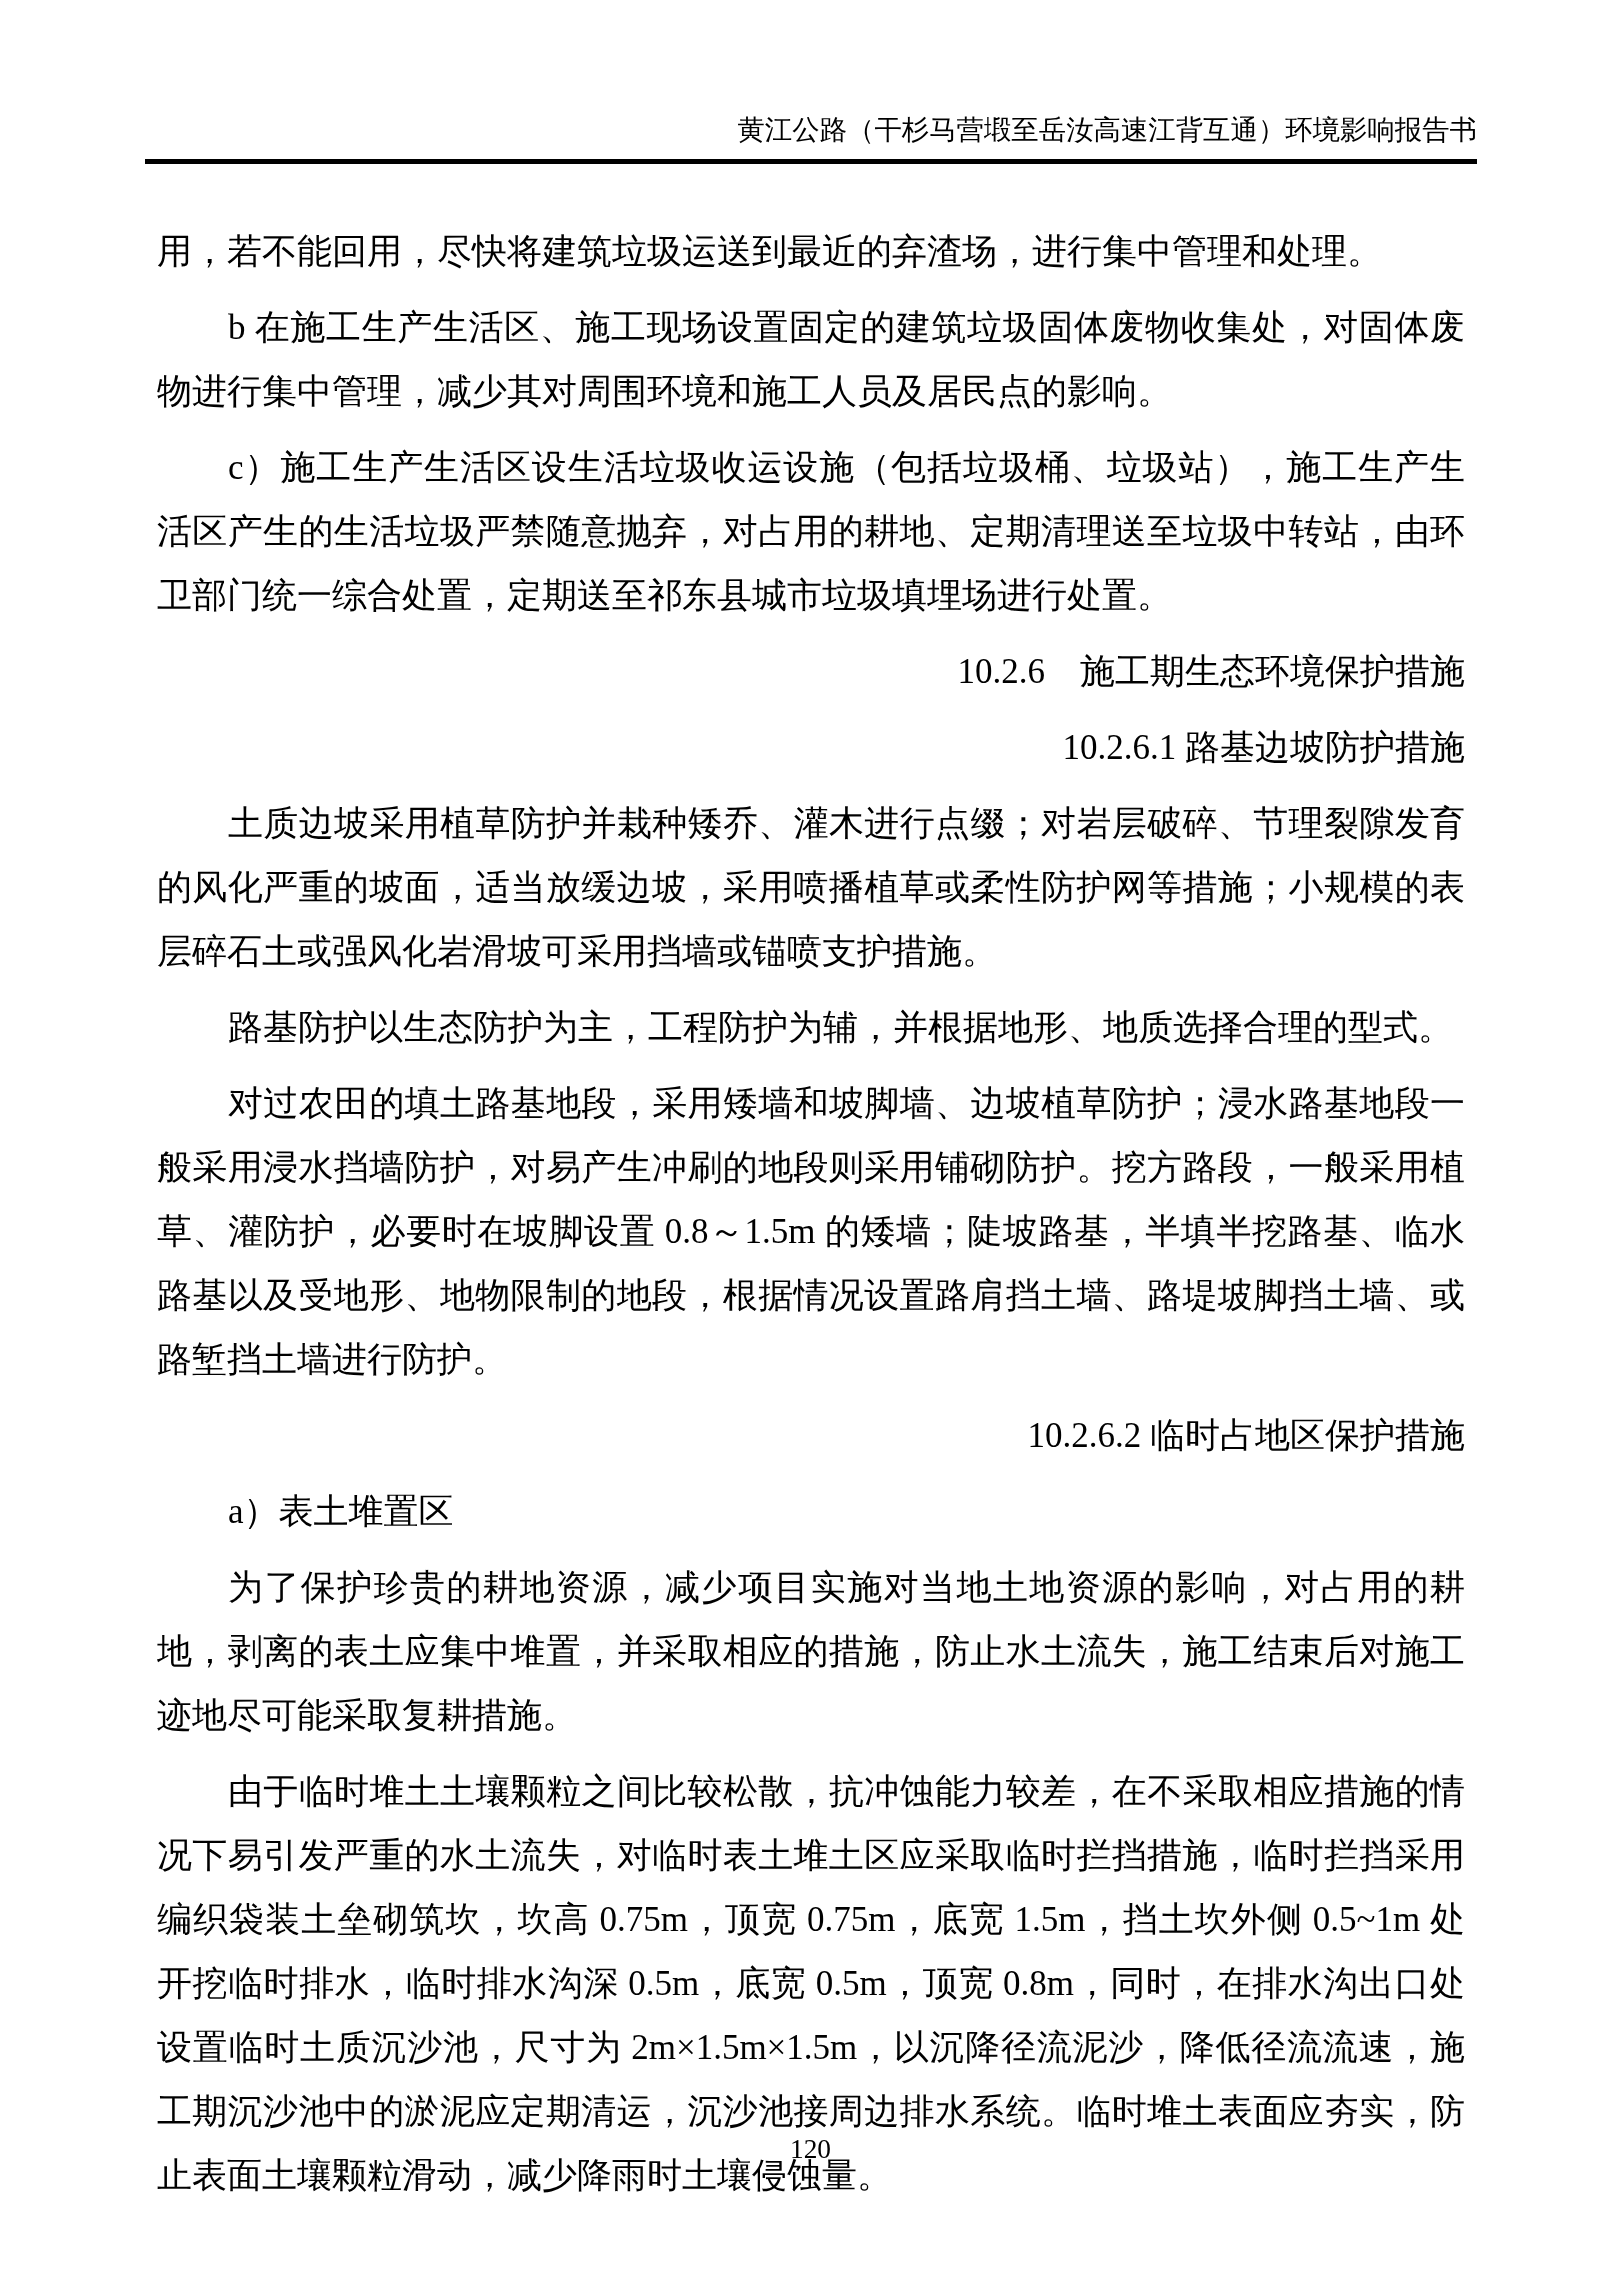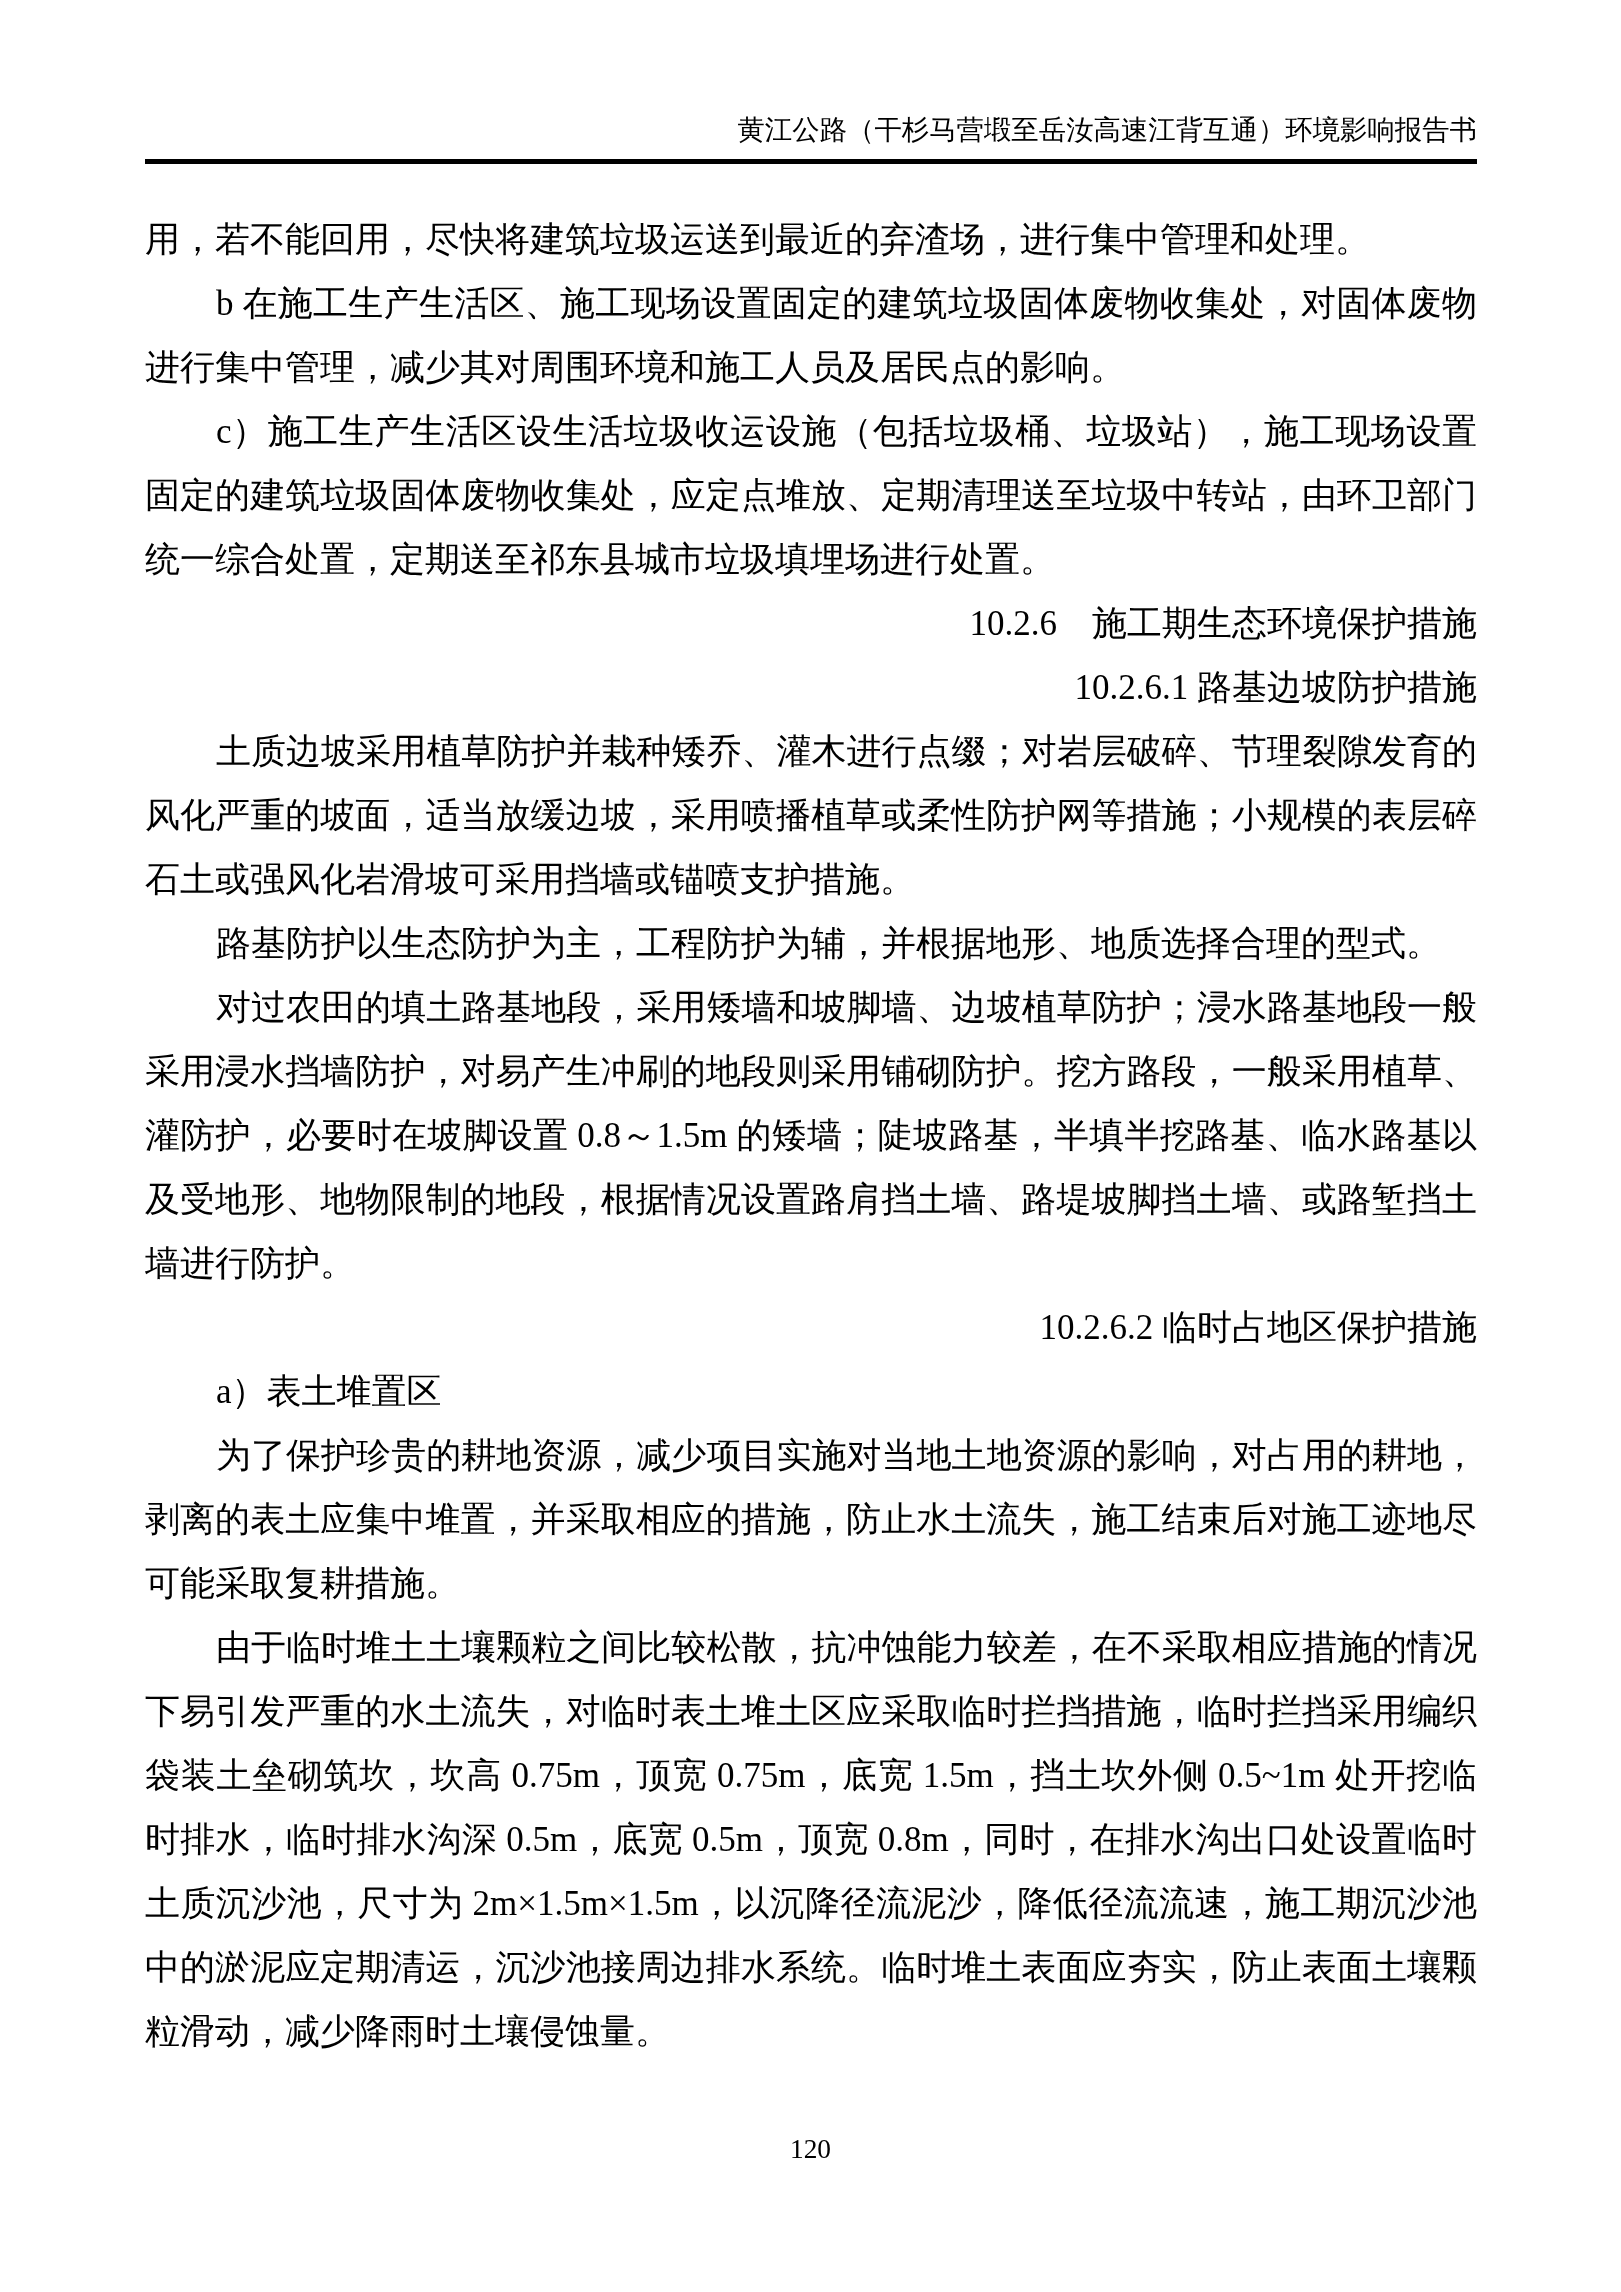--- a/index.html
+++ b/index.html
@@ -24,21 +24,21 @@
     padding-bottom: 12px;
     border-bottom: 5.9px solid #000000;
   }
   .doc-body {
     position: absolute;
     top: 208px;
     left: 145px;
     width: 1332px;
   }
   .para {
-    margin: 0;
+    margin: 12px;
     font-size: 35px;
     line-height: 64px;
     text-align: justify;
     white-space: pre-wrap;
     word-break: break-all;
   }
   .para.indent { text-indent: 71px; }
   .para.heading2, .para.heading3 { text-align: right; text-indent: 0; }
   .page-footer {
     position: absolute;
@@ -55,21 +55,21 @@
 
 <div class="page">
 
   <div class="page-header">
     <span>黄江公路（干杉马营塅至岳汝高速江背互通）环境影响报告书</span>
   </div>
 
   <div class="doc-body">
       <p class="para body">用，若不能回用，尽快将建筑垃圾运送到最近的弃渣场，进行集中管理和处理。</p>
       <p class="para body indent">b 在施工生产生活区、施工现场设置固定的建筑垃圾固体废物收集处，对固体废物进行集中管理，减少其对周围环境和施工人员及居民点的影响。</p>
-      <p class="para body indent">c）施工生产生活区设生活垃圾收运设施（包括垃圾桶、垃圾站），施工现场设置固定的建筑垃圾固体废物收集处，应定点堆放、定期清理送至垃圾中转站，由环卫部门统一综合处置，定期送至祁东县城市垃圾填埋场进行处置。</p>
+      <p class="para body indent">c）施工生产生活区设生活垃圾收运设施（包括垃圾桶、垃圾站），施工生产生活区产生的生活垃圾严禁随意抛弃，对占用的耕地、定期清理送至垃圾中转站，由环卫部门统一综合处置，定期送至祁东县城市垃圾填埋场进行处置。</p>
       <p class="para heading2">10.2.6　施工期生态环境保护措施</p>
       <p class="para heading3">10.2.6.1 路基边坡防护措施</p>
       <p class="para body indent">土质边坡采用植草防护并栽种矮乔、灌木进行点缀；对岩层破碎、节理裂隙发育的风化严重的坡面，适当放缓边坡，采用喷播植草或柔性防护网等措施；小规模的表层碎石土或强风化岩滑坡可采用挡墙或锚喷支护措施。</p>
       <p class="para body indent">路基防护以生态防护为主，工程防护为辅，并根据地形、地质选择合理的型式。</p>
       <p class="para body indent">对过农田的填土路基地段，采用矮墙和坡脚墙、边坡植草防护；浸水路基地段一般采用浸水挡墙防护，对易产生冲刷的地段则采用铺砌防护。挖方路段，一般采用植草、灌防护，必要时在坡脚设置 0.8～1.5m 的矮墙；陡坡路基，半填半挖路基、临水路基以及受地形、地物限制的地段，根据情况设置路肩挡土墙、路堤坡脚挡土墙、或路堑挡土墙进行防护。</p>
       <p class="para heading3">10.2.6.2 临时占地区保护措施</p>
       <p class="para body indent">a）表土堆置区</p>
       <p class="para body indent">为了保护珍贵的耕地资源，减少项目实施对当地土地资源的影响，对占用的耕地，剥离的表土应集中堆置，并采取相应的措施，防止水土流失，施工结束后对施工迹地尽可能采取复耕措施。</p>
       <p class="para body indent">由于临时堆土土壤颗粒之间比较松散，抗冲蚀能力较差，在不采取相应措施的情况下易引发严重的水土流失，对临时表土堆土区应采取临时拦挡措施，临时拦挡采用编织袋装土垒砌筑坎，坎高 0.75m，顶宽 0.75m，底宽 1.5m，挡土坎外侧 0.5~1m 处开挖临时排水，临时排水沟深 0.5m，底宽 0.5m，顶宽 0.8m，同时，在排水沟出口处设置临时土质沉沙池，尺寸为 2m×1.5m×1.5m，以沉降径流泥沙，降低径流流速，施工期沉沙池中的淤泥应定期清运，沉沙池接周边排水系统。临时堆土表面应夯实，防止表面土壤颗粒滑动，减少降雨时土壤侵蚀量。</p>
     </div>

